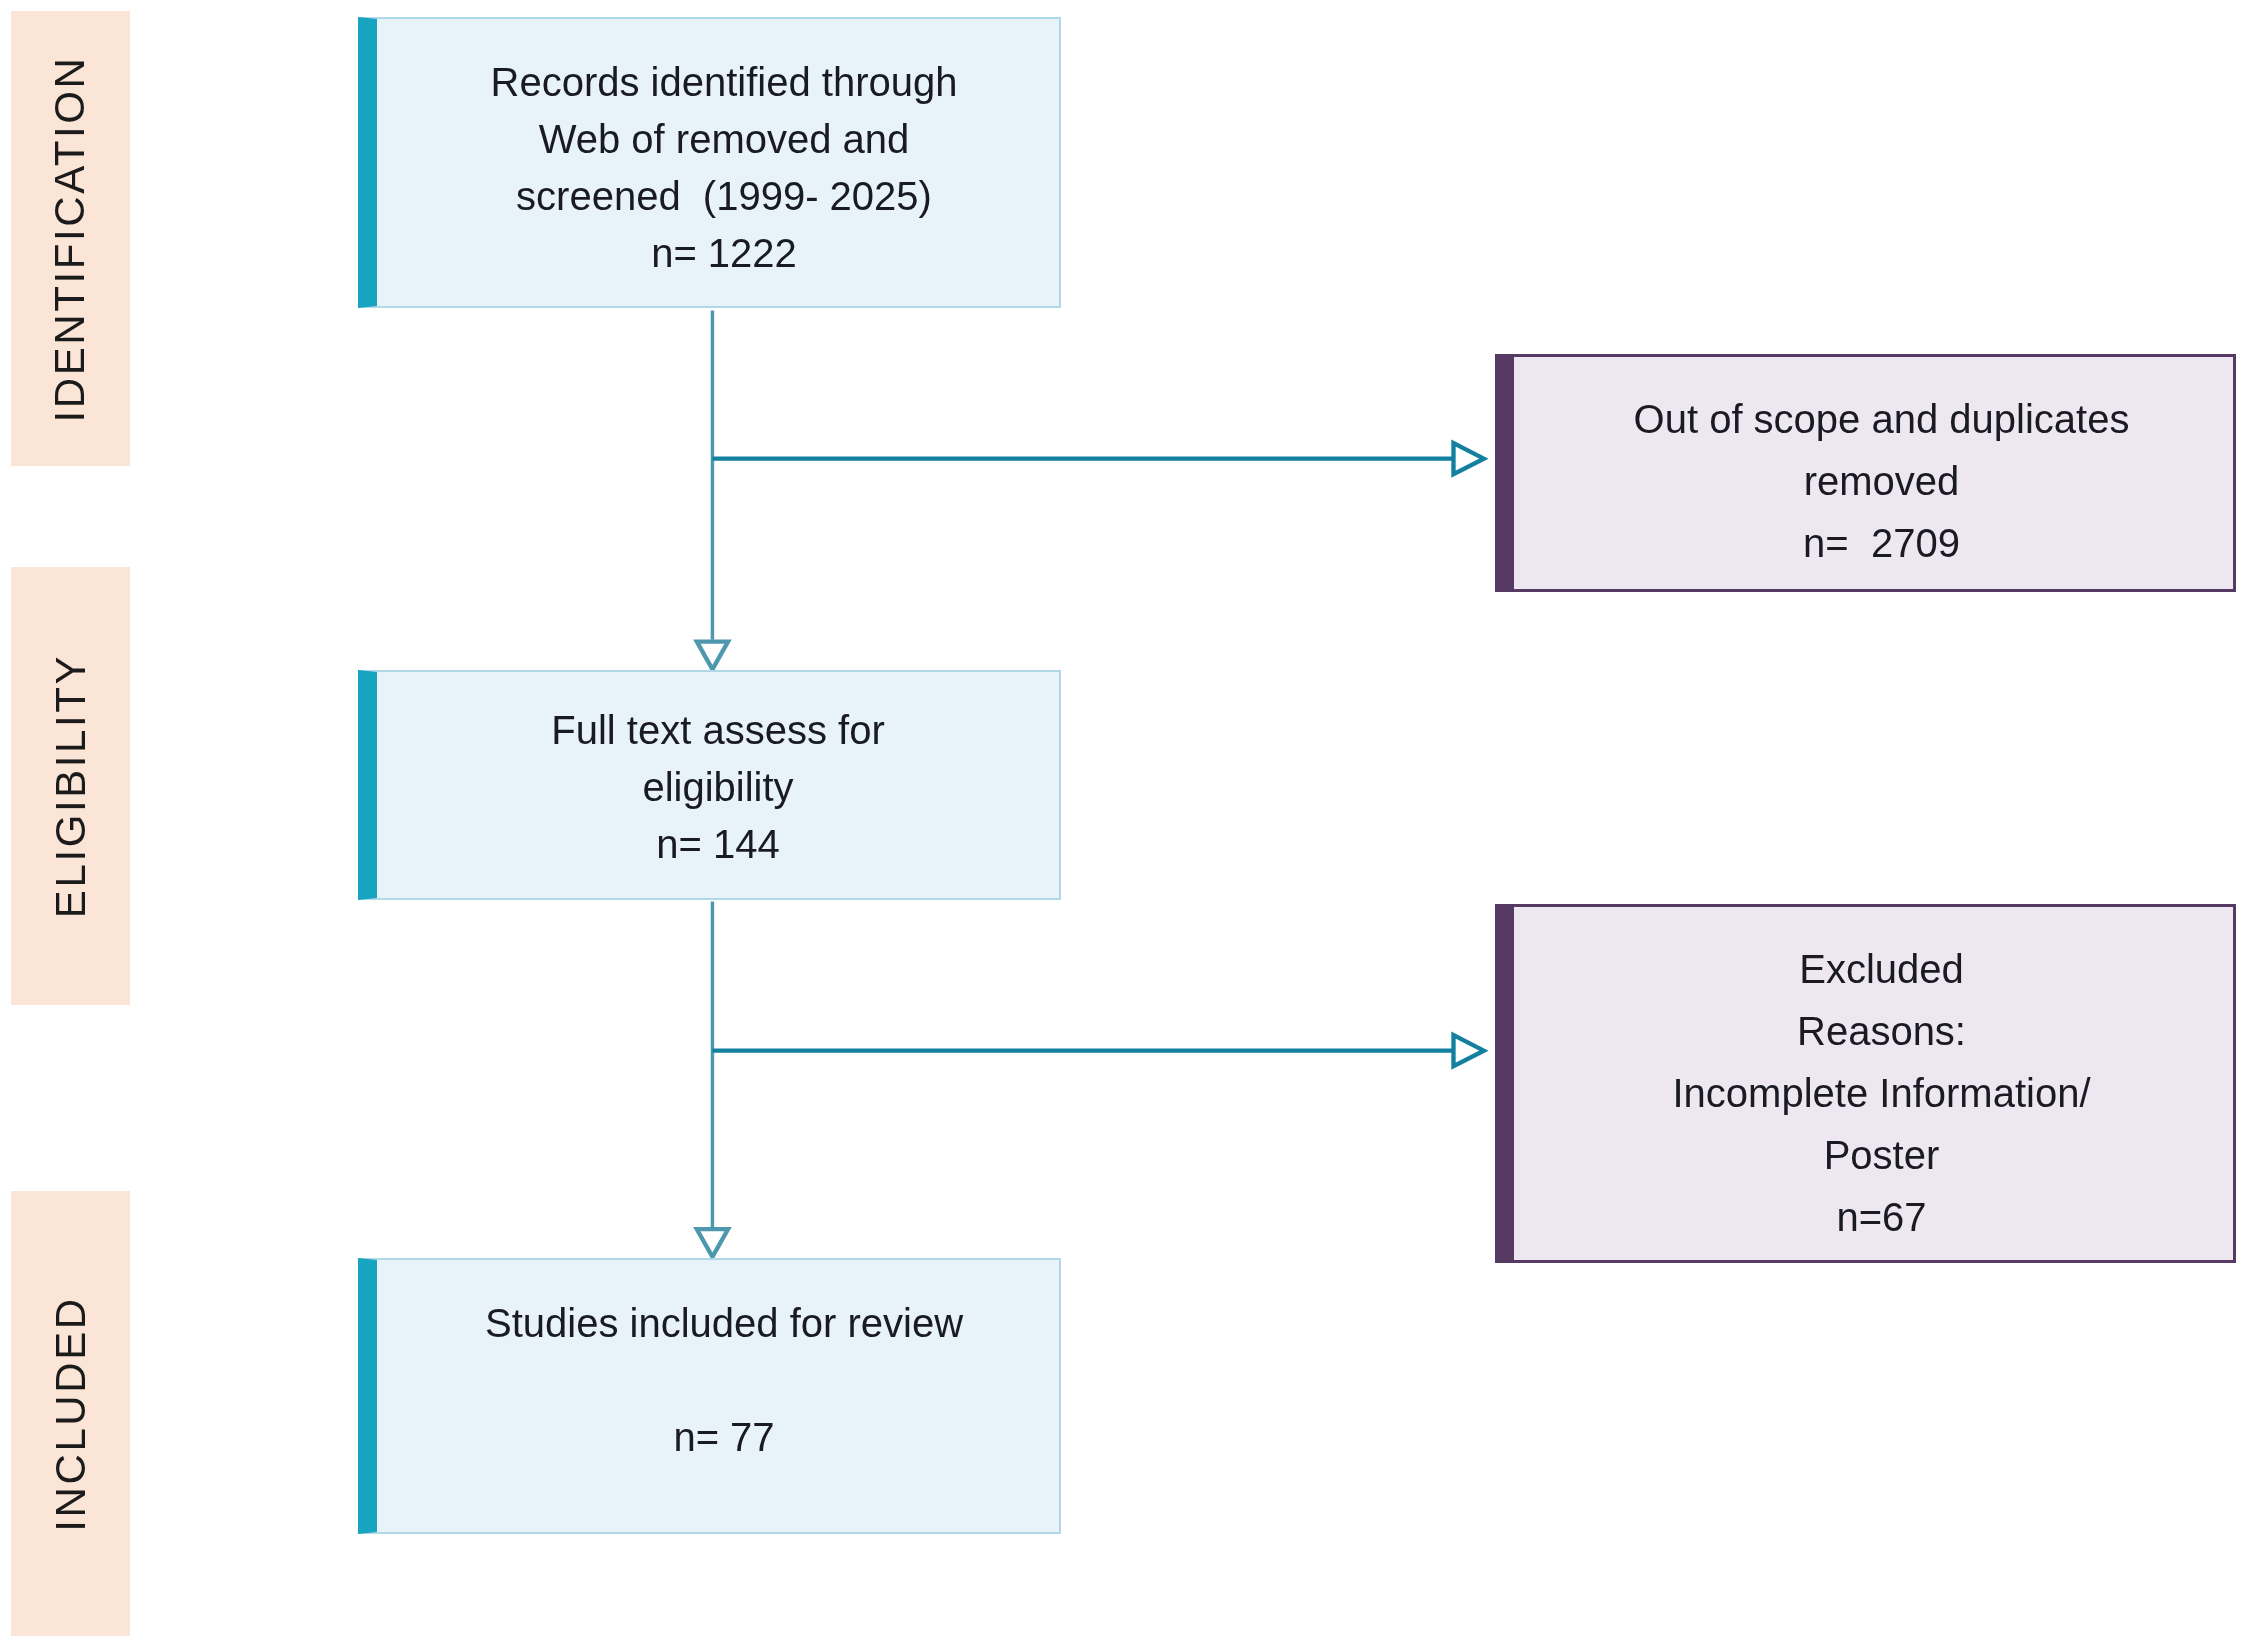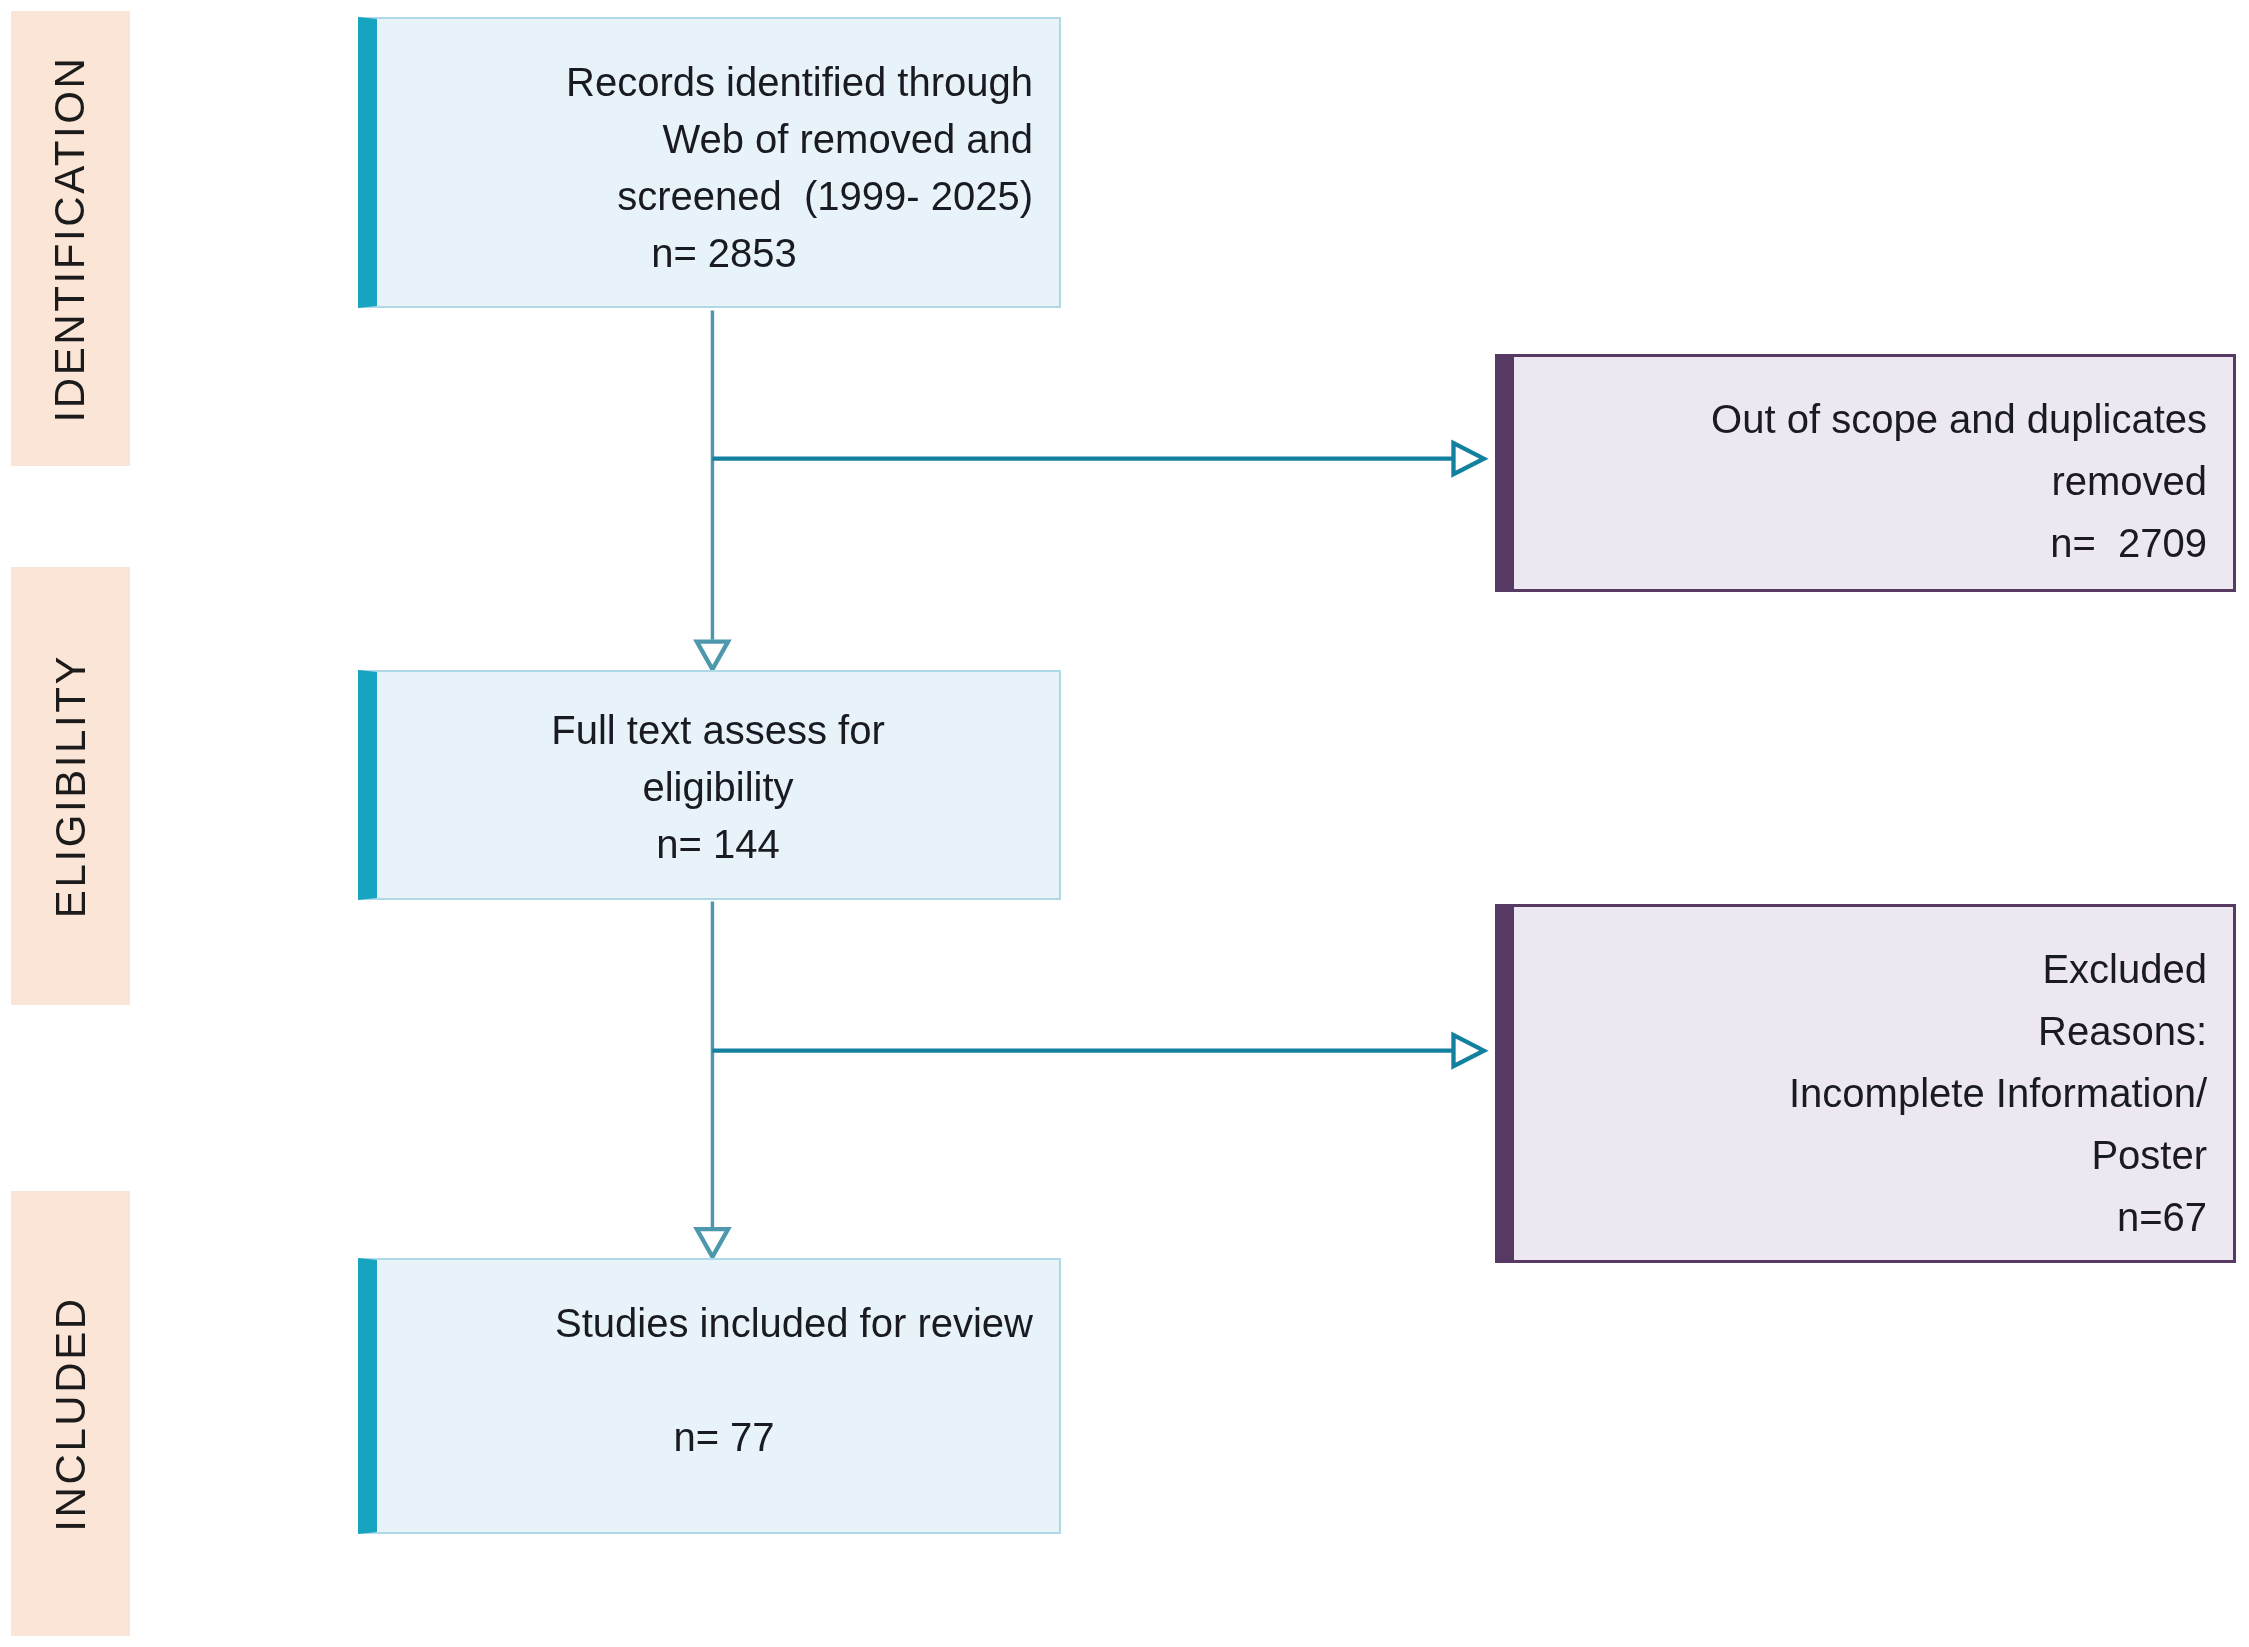--- a/index.html
+++ b/index.html
@@ -65,21 +65,21 @@
     border:3.5px solid var(--purple-border);
     border-left:19px solid var(--purple-border);
     z-index:2;
   }
   .line{
     white-space:pre-wrap;
     font-size:40px;
   }
   .bbox .line{height:57px;line-height:57px;}
   .pbox .line{height:62px;line-height:62px;}
-  .left{text-align:right;}
+  .left{text-align:center;}
   .center{text-align:center;}
   #box-records{top:17.3px;height:291px;padding:35px 26px 0 38px;}
   #box-fulltext{top:670px;height:230px;padding:29.5px 17.3px 0 17.3px;}
   #box-included{top:1258px;height:276px;padding:35px 26px 0 38px;}
   #box-removed{top:354px;height:238px;padding:31px 26px 2px 42px;}
   #box-excluded{top:904px;height:359px;padding:31px 26px 8px 42px;}
   #stage-identification{top:11.3px;height:455px;}
   #stage-eligibility{top:567px;height:438px;}
   #stage-included{top:1191px;height:445px;}
   .conn-line{stroke-linecap:butt;fill:none;}
@@ -116,21 +116,21 @@
     <span class="stage-text">ELIGIBILITY</span>
   </div>
   <div class="stage" id="stage-included">
     <span class="stage-text">INCLUDED</span>
   </div>
 
   <div class="bbox" id="box-records">
     <div class="line left">Records identified through</div>
     <div class="line left">Web of removed and</div>
     <div class="line left">screened  (1999- 2025)</div>
-    <div class="line center">n= 2853</div>
+    <div class="line center">n= 1222</div>
   </div>
 
   <div class="bbox" id="box-fulltext">
     <div class="line center">Full text assess for</div>
     <div class="line center">eligibility</div>
     <div class="line center">n= 144</div>
   </div>
 
   <div class="bbox" id="box-included">
     <div class="line left">Studies included for review</div>

